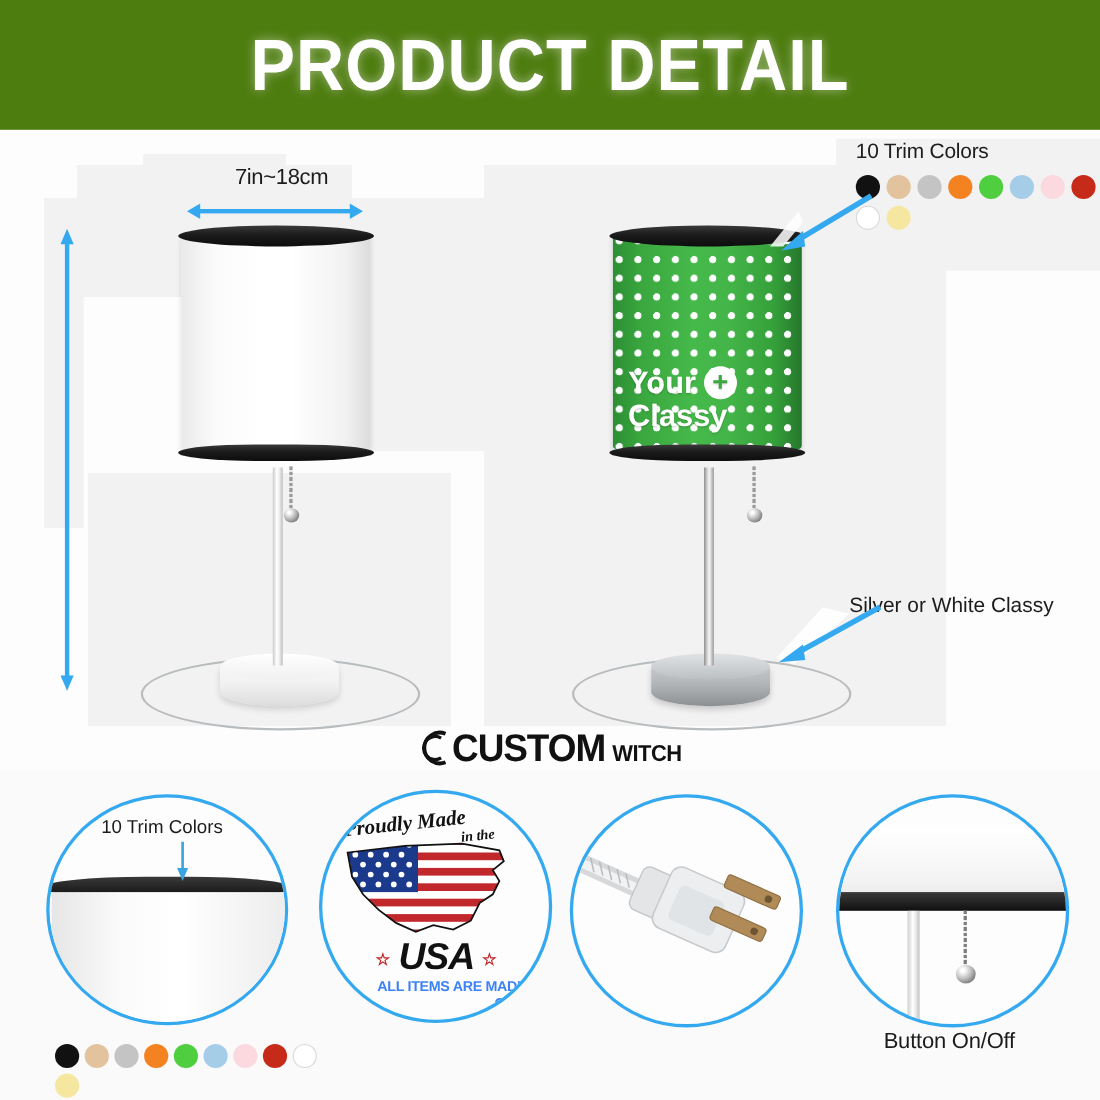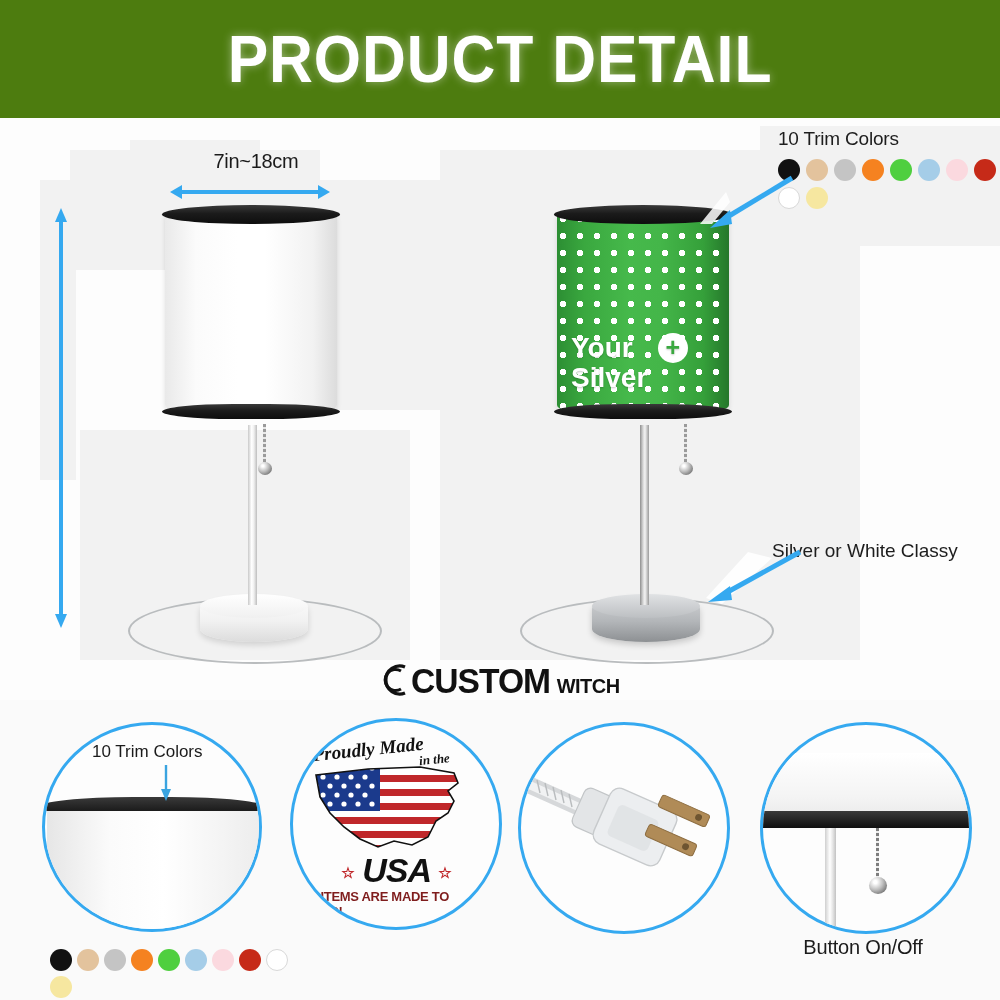--- a/index.html
+++ b/index.html
@@ -87,21 +87,21 @@
     position:absolute;width:14px;height:13px;border-radius:50%;
     background:radial-gradient(circle at 35% 30%,#ffffff 8%,#bcbcbc 45%,#4b4b4b 100%);
   }
 
   .your-design{
     position:absolute;left:14px;bottom:22px;
     display:flex;flex-direction:column;align-items:flex-start;
     color:#ffffff;font-weight:bold;font-size:28px;line-height:30px;
     text-shadow:0 1px 2px rgba(0,0,0,.22);
   }
-  .yd-row{display:flex;align-items:center;gap:25px;}
+  .yd-row{display:flex;align-items:center;gap:7px;}
   .plus-badge{
     width:30px;height:30px;border-radius:50%;background:#ffffff;
     display:flex;align-items:center;justify-content:center;
     color:#3aa83f;font-size:25px;font-weight:bold;line-height:0;
     padding-bottom:3px;box-sizing:border-box;
   }
 
   
   .dim-h{position:absolute;left:170px;top:185px;width:160px;height:12px;}
   .dim-h .bar{position:absolute;left:8px;top:5px;width:144px;height:4px;background:#35a9f0;}
@@ -177,22 +177,22 @@
     transform:rotate(-6deg);
   }
   .usa-title small{display:block;text-align:right;font-size:13px;margin-top:-2px;padding-right:4px;}
   .usa-map{position:absolute;left:15px;top:40px;width:170px;height:92px;}
   .usa-word{
     position:absolute;left:0;top:130px;width:100%;text-align:center;
     font-size:34px;font-weight:bold;font-style:italic;color:#111;letter-spacing:-1px;
   }
   .usa-star{color:#c0282b;font-size:15px;font-style:normal;vertical-align:middle;}
   .usa-sub{
-    position:absolute;left:0;top:168px;width:100%;text-align:left;
-    font-size:13px;font-weight:bold;color:#7f1d1d;letter-spacing:-.3px;
+    position:absolute;left:0;top:168px;width:100%;text-align:right;
+    font-size:13px;font-weight:bold;color:#3b82f6;letter-spacing:-.3px;
   }
 
   
   .plug-wrap{position:absolute;left:0;top:0;width:100%;height:100%;}
 
   
   .btn-shade{position:absolute;left:-10px;top:28px;width:250px;height:62px;
     background:linear-gradient(180deg,#ffffff 0%,#f4f4f4 70%,#ececec 100%);}
   .btn-trim{position:absolute;left:-12px;top:86px;width:254px;height:17px;
     background:linear-gradient(180deg,#3a3a3a,#101010);}
@@ -254,21 +254,21 @@
     <div class="shade shade-green" style="left:557px;top:205px;">
       <div class="shade-body"></div>
       <div class="trim trim-top"></div>
       <div class="trim trim-bottom"></div>
       <div class="your-design">
         <div class="yd-row">
           <span>Your</span>
           <span class="plus-badge">+</span>
         </div>
         <div class="yd-row">
-          <span>Silver</span>
+          <span>Classy</span>
         </div>
       </div>
     </div>
     <div class="chain" style="left:684px;top:424px;height:42px;"></div>
     <div class="chain-bulb" style="left:679px;top:462px;"></div>
   </div>
 
   <div class="trimcolors-top">
     <div class="trimcolors-title">10 Trim Colors</div>
     <div class="swatch-grid" id="swatches-top">

